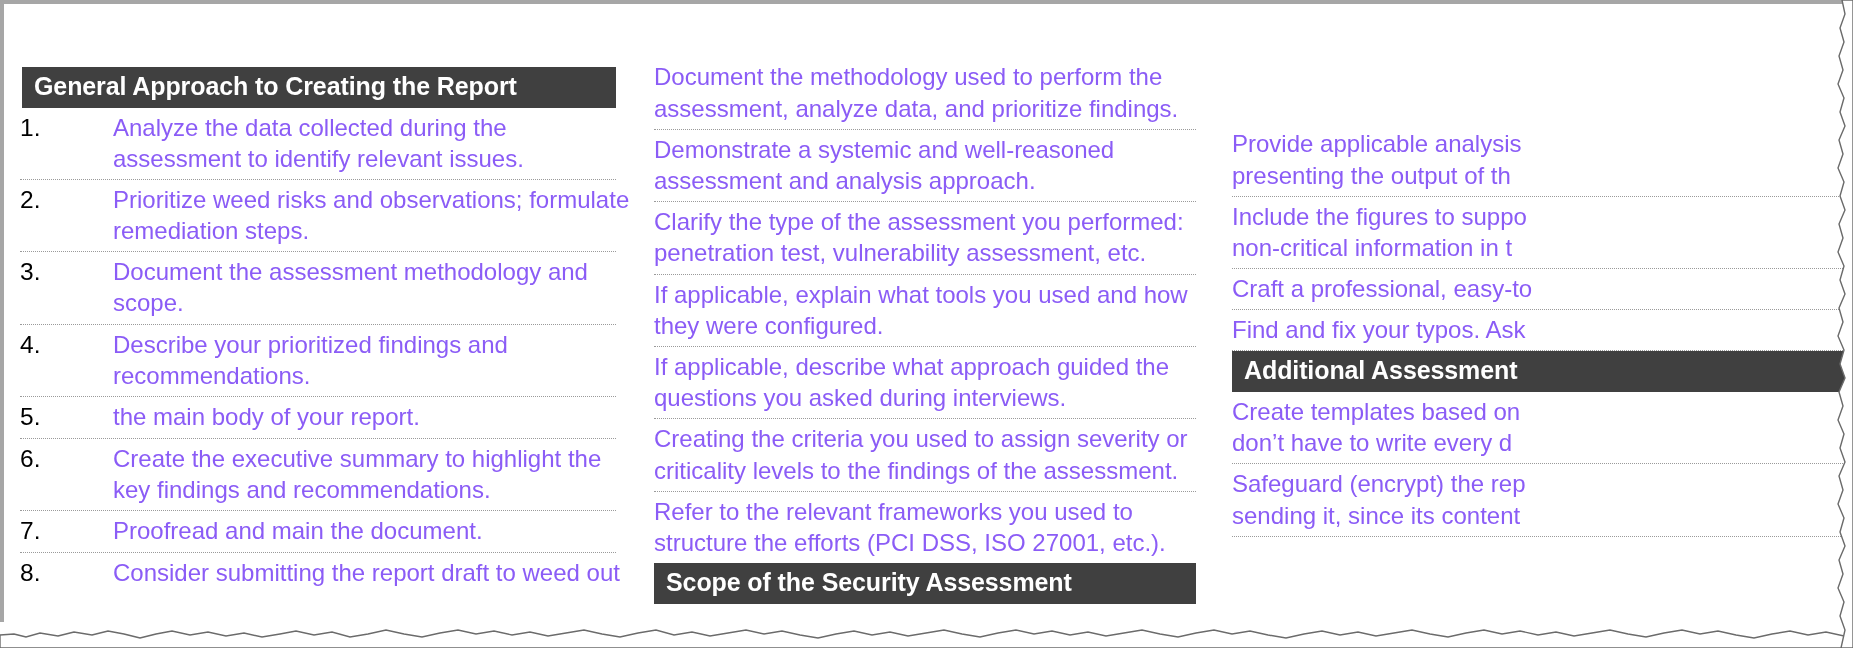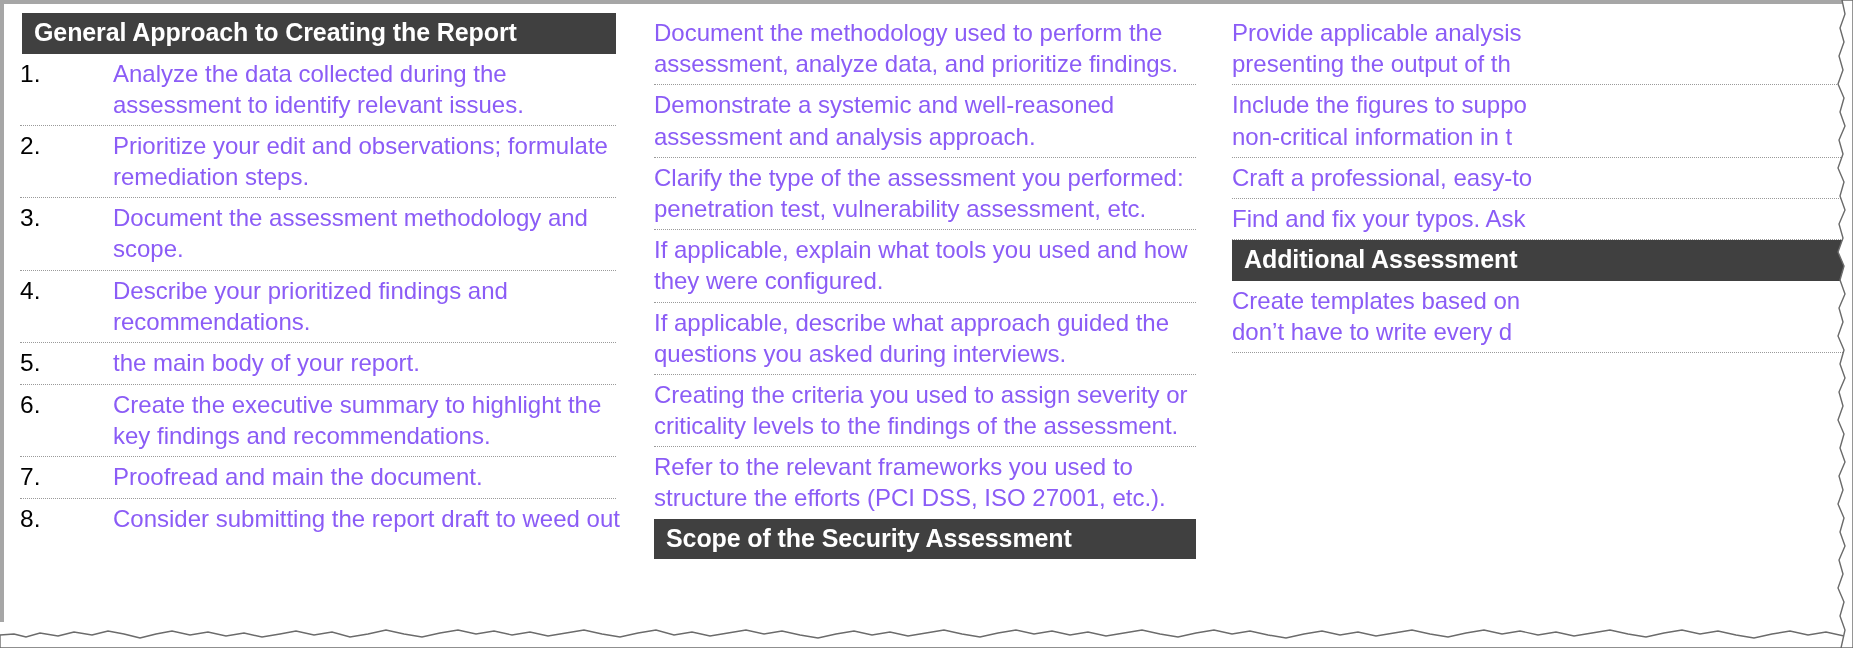--- a/index.html
+++ b/index.html
@@ -36,21 +36,21 @@
   }
 
   
   .columns {
     position: absolute;
     top: 0; left: 0;
     width: 1853px;
     height: 648px;
     display: flex;
     flex-direction: row;
-    align-items: flex-start;
+    align-items: center;
   }
   .col {
     box-sizing: border-box;
     padding-top: 13px;
   }
   .col-1 { width: 640px; padding-left: 20px; padding-right: 24px; }
   .col-2 { width: 578px; padding-left: 14px; padding-right: 22px; }
   .col-3 { width: 635px; padding-left: 14px; padding-right: 0px; }
 
   
@@ -135,21 +135,21 @@
         <div class="num">1.</div>
         <div class="num-body row-text">
           <span class="wrap">Analyze the data collected during the</span>
           <span class="wrap">assessment to identify relevant issues.</span>
         </div>
       </div>
 
       <div class="row row-num">
         <div class="num">2.</div>
         <div class="num-body row-text">
-          <span class="wrap">Prioritize your edit and observations; formulate</span>
+          <span class="wrap">Prioritize weed risks and observations; formulate</span>
           <span class="wrap">remediation steps.</span>
         </div>
       </div>
 
       <div class="row row-num">
         <div class="num">3.</div>
         <div class="num-body row-text">
           <span class="wrap">Document the assessment methodology and</span>
           <span class="wrap">scope.</span>
         </div>
@@ -263,20 +263,26 @@
           <span class="wrap">Find and fix your typos. Ask</span>
         </div>
       </div>
 
       <div class="section-head">Additional Assessment</div>
 
       <div class="row">
         <div class="row-text">
           <span class="wrap">Create templates based on</span>
           <span class="wrap">don’t have to write every d</span>
+        </div>
+      </div>
+      <div class="row">
+        <div class="row-text">
+          <span class="wrap">Safeguard (encrypt) the rep</span>
+          <span class="wrap">sending it, since its content</span>
         </div>
       </div>
     </div>
 
   </div>
 
   <div class="torn">
     <svg width="1853" height="26" viewBox="0 0 1853 26" preserveAspectRatio="none">
       <path d="M0,26 L0,13 L14,12 L26,15 L40,11 L58,14 L74,10 L92,13 L108,9 L124,12 L140,16 L156,12
                L172,9 L190,13 L208,10 L226,14 L244,11 L262,15 L280,12 L296,9 L314,13 L332,10

